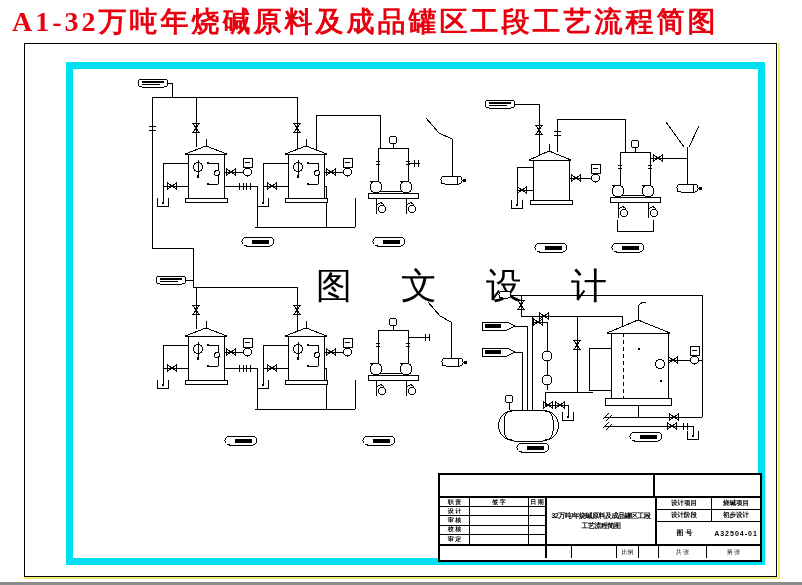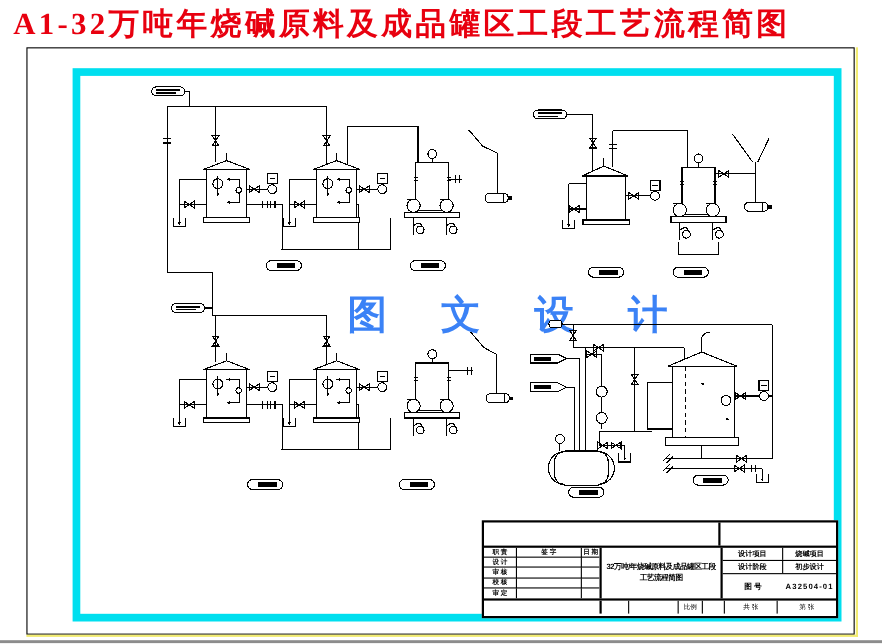--- a/index.html
+++ b/index.html
@@ -9,22 +9,22 @@
         font-family:"Liberation Serif",serif;font-weight:700;font-size:28px;
         letter-spacing:3px;color:#e8000f;}
   .black-border{position:absolute;left:24px;top:43px;width:753px;height:534px;
         border:1px solid #000;z-index:0;box-sizing:border-box;}
   .yellow-right{position:absolute;left:778px;top:43px;width:2px;height:536px;background:#f2ec72;z-index:0;}
   .yellow-bottom{position:absolute;left:24px;top:577px;width:756px;height:2px;background:#f2ec72;z-index:0;}
   .gray-edge{position:absolute;left:0;top:582px;width:802px;height:3px;background:#8c8c8c;z-index:0;}
   .cyan-frame{position:absolute;left:66px;top:62px;width:699px;height:503px;
         border:7px solid #00dfef;box-sizing:border-box;z-index:1;}
   .watermark{position:absolute;left:316px;top:262px;z-index:1;white-space:nowrap;
-        font-family:"Liberation Serif",serif;font-size:36px;font-weight:700;
-        letter-spacing:20px;color:#3b82f6;}
+        font-family:"Liberation Serif",serif;font-size:36px;font-weight:400;
+        letter-spacing:20px;color:#000000;}
   svg.diagram{position:absolute;left:0;top:0;z-index:2;pointer-events:none;}
   svg .f{fill:#000;stroke:none;}
   svg .w{fill:#fff;}
 
   
   .tb{position:absolute;left:438px;top:473px;width:324px;height:89px;background:#fff;
       border:2px solid #000;box-sizing:border-box;z-index:5;color:#000;}
   .tb *{box-sizing:border-box;}
   .tb-top{height:23px;border-bottom:2px solid #000;display:flex;}
   .tb-top-left{width:215px;border-right:2px solid #000;}

